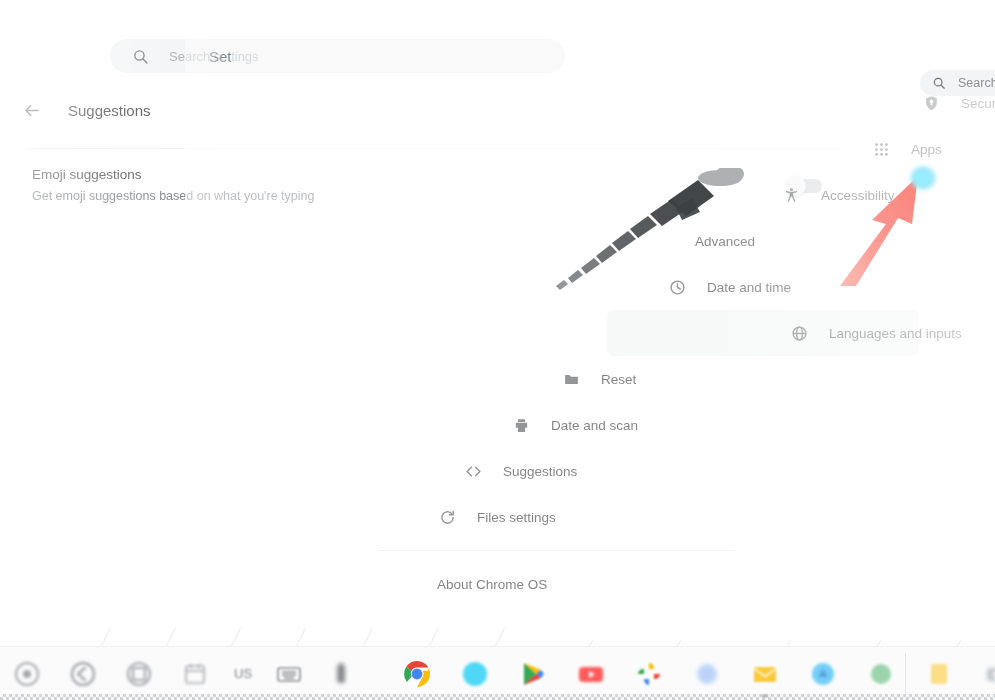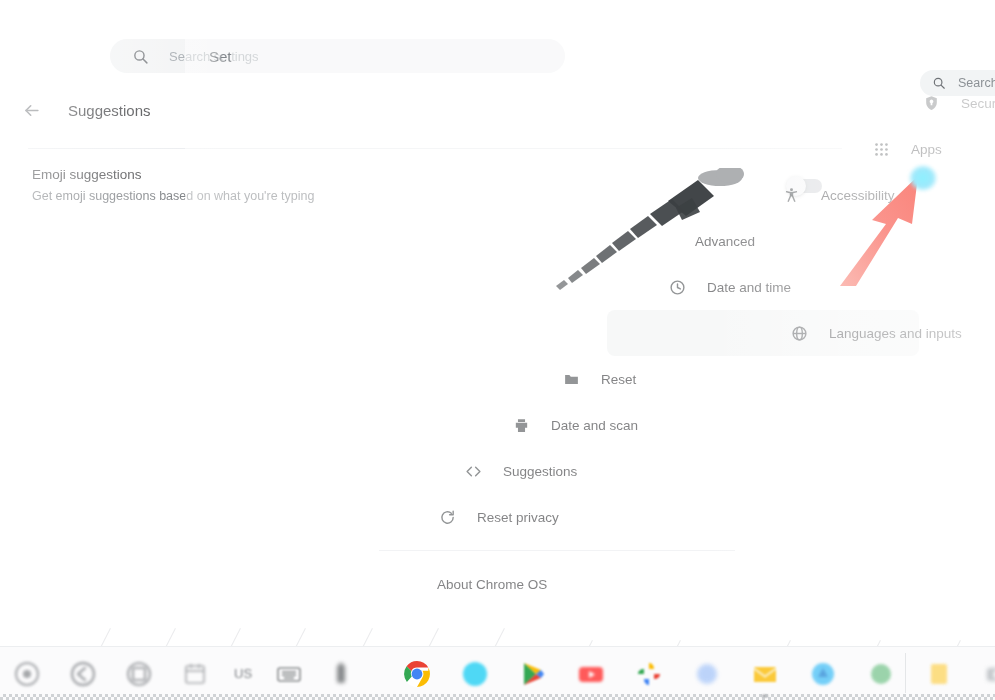--- a/index.html
+++ b/index.html
@@ -314,21 +314,21 @@
           <span>Suggestions</span>
         </div>
 
         <div class="adv-row" style="padding-left:-20px;">
           <span class="ai">
             <svg width="17" height="17" viewBox="0 0 24 24" fill="none" stroke="#3c4043" stroke-width="2" stroke-linecap="round">
                 <path d="M20 12a8 8 0 11-2.6-5.9"></path>
                 <polyline points="20,3 20,8 15,8" stroke-linejoin="round"></polyline>
               </svg>
           </span>
-          <span>Reset privacy</span>
+          <span>Files settings</span>
         </div>
 
         <div class="adv-sep" style="margin-left:-58px;width:356px;"></div>
 
         <div class="adv-row" style="padding-left:-74px;">
           <span>About Chrome OS</span>
         </div>
       </div>
     </div>
   </div>

